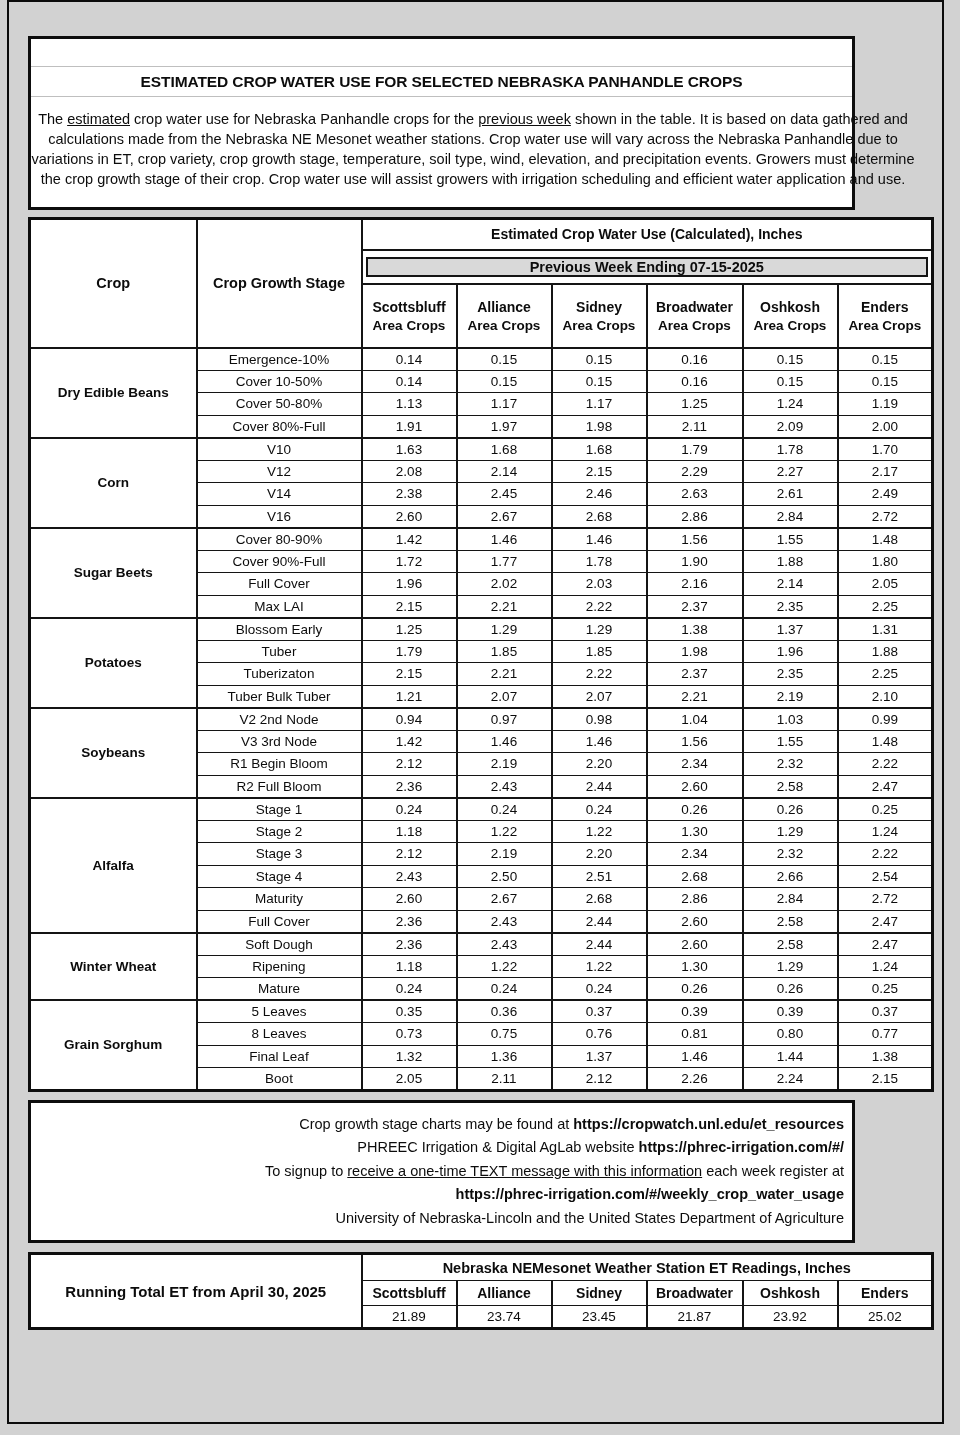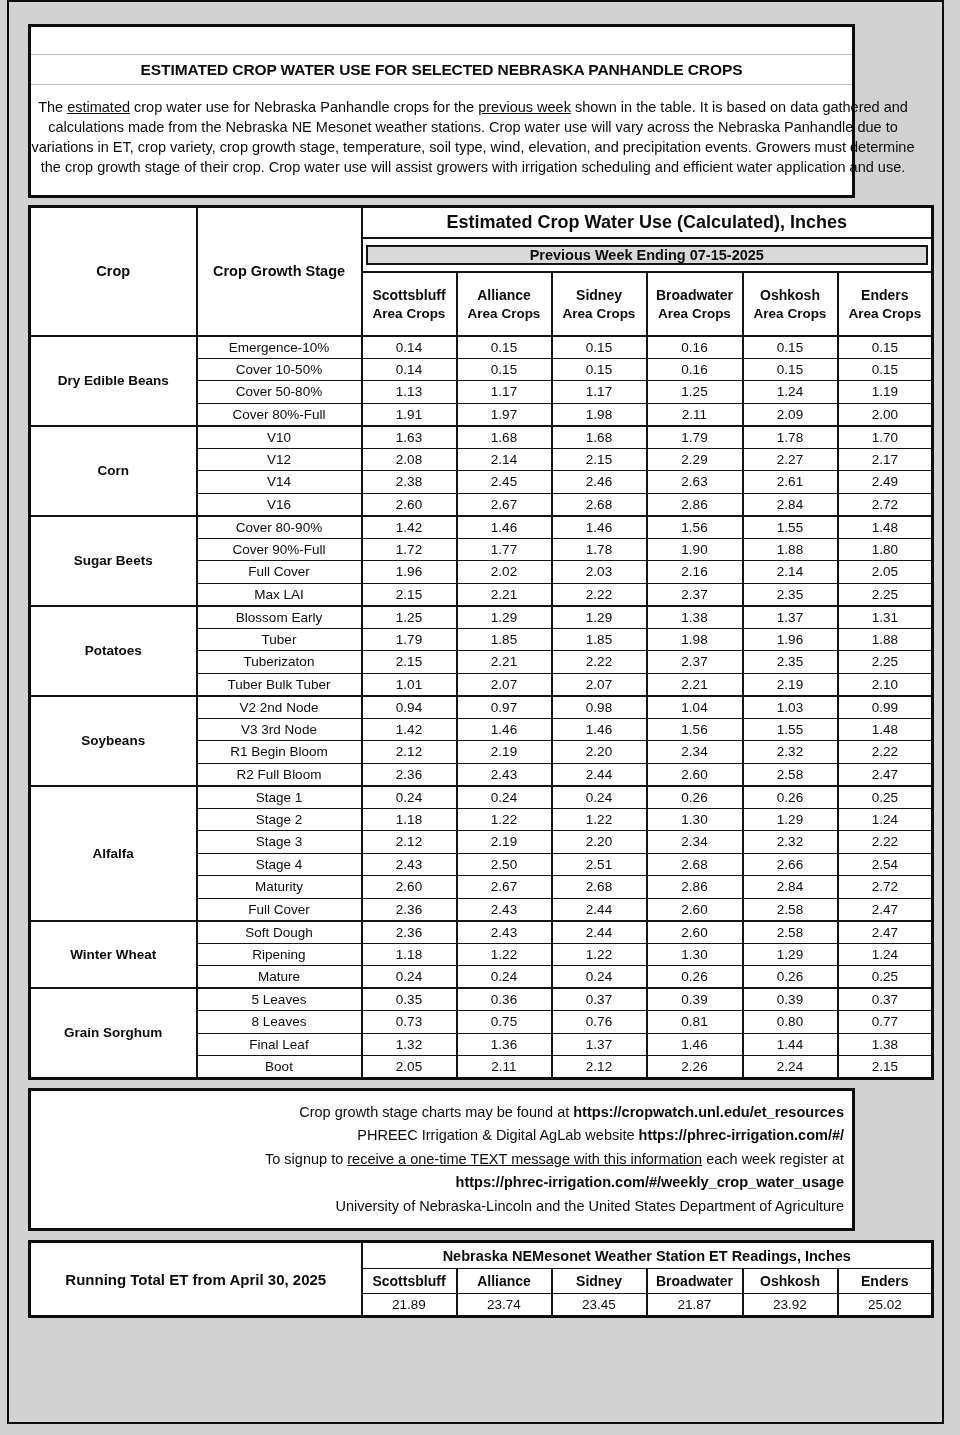--- a/index.html
+++ b/index.html
@@ -7,21 +7,21 @@
   body {
     width:960px; height:1435px; position:relative; overflow:hidden;
     background:#d2d2d2;
     font-family:"Liberation Sans", sans-serif;
     color:#0c0c0c;
   }
   .frame {
     position:absolute; left:7px; top:0; width:937px; height:1424px;
     border:2px solid #0b0b0b; pointer-events:none;
   }
-  .content { position:absolute; left:28px; top:24px; width:827px; }
+  .content { position:absolute; left:28px; top:36px; width:827px; }
 
   .box { background:#fff; border:3px solid #0d0d0d; }
 
   
   .title-box { padding-bottom:6px; }
   .doc-title {
     margin-top:27px; padding:6px 0 5px;
     border-top:1px solid #bfbfbf; border-bottom:1px solid #bfbfbf;
     text-align:center; font-weight:bold; font-size:15.5px; letter-spacing:-0.1px;
   }
@@ -33,21 +33,21 @@
 
   
   table { border-collapse:collapse; table-layout:fixed; }
   .main-table { width:903px; margin-top:7px; border:3px solid #0d0d0d; background:#fff; }
   .main-table th, .main-table td {
     border:1px solid #141414; border-left-width:2px; border-right-width:2px;
     padding:0 2px; text-align:center; vertical-align:middle;
     overflow:hidden; white-space:nowrap;
   }
   .crop-h, .stage-h { font-size:14.5px; font-weight:bold; border-bottom-width:2px !important; }
-  .span-h { height:31px; font-size:18px; font-weight:bold; border-bottom-width:2px !important; }
+  .span-h { height:31px; font-size:14px; font-weight:bold; border-bottom-width:2px !important; }
   .week-h { height:34px; padding:3px 0; border-bottom-width:2px !important; background:#fff; }
   .week-band {
     margin:0 1px; padding:0 0; background:#d9d9d9; border:2px solid #141414;
     font-weight:bold; font-size:14.5px;
   }
   .loc-h { height:64px; border-bottom-width:2px !important; }
   .loc-name { font-weight:bold; font-size:14px; }
   .loc-sub { font-size:13.5px; margin-top:3px; }
   .main-table tbody td { height:22.5px; font-size:13.5px; }
   .crop-cell { font-weight:bold; font-size:14px; }
@@ -267,21 +267,21 @@
           <td class="stage-cell">Tuberizaton</td>
           <td class="val-cell">2.15</td>
           <td class="val-cell">2.21</td>
           <td class="val-cell">2.22</td>
           <td class="val-cell">2.37</td>
           <td class="val-cell">2.35</td>
           <td class="val-cell">2.25</td>
         </tr>
         <tr>
           <td class="stage-cell">Tuber Bulk Tuber</td>
-          <td class="val-cell">1.01</td>
+          <td class="val-cell">1.21</td>
           <td class="val-cell">2.07</td>
           <td class="val-cell">2.07</td>
           <td class="val-cell">2.21</td>
           <td class="val-cell">2.19</td>
           <td class="val-cell">2.10</td>
         </tr>
         <tr class="group-start">
           <td class="crop-cell" rowspan="4">Soybeans</td>
           <td class="stage-cell">V2 2nd Node</td>
           <td class="val-cell">0.94</td>

